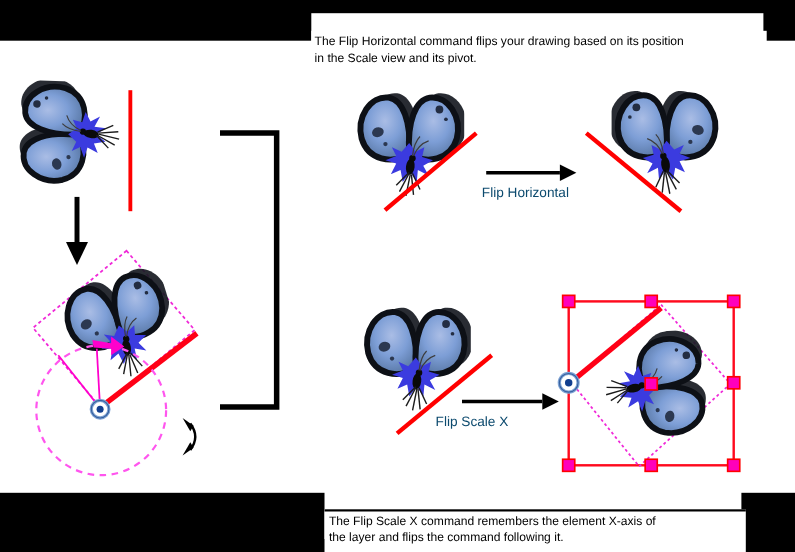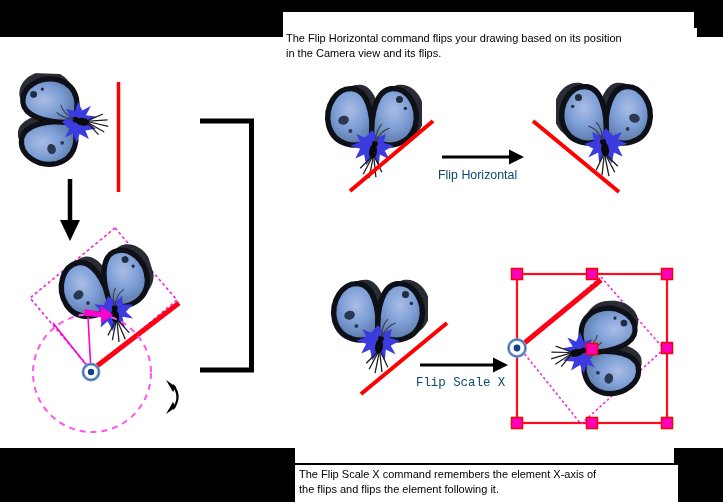--- a/index.html
+++ b/index.html
@@ -10,42 +10,42 @@
   .blk{position:absolute;background:#000;}
   .callout{
     position:absolute;background:#fff;font-size:11px;line-height:15px;
     color:#000;letter-spacing:0;margin-top:16px;
   }
   .callout .ln{display:block;white-space:nowrap;}
   #callout-a{left:283px;top:12px;width:411px;height:46px;padding:3px 0 0 3px;}
   #callout-b{left:295px;top:447px;width:379px;height:41px;border-top:2px solid #000;padding:2px 0 0 4px;}
   .arrow-label{position:absolute;font-size:12.4px;color:#0c4a6e;white-space:nowrap;}
   #lbl-fh{left:438px;top:168px;}
-  #lbl-fsx{left:416px;top:376px;font-family:Liberation Mono, monospace;}
+  #lbl-fsx{left:396px;top:376px;}
   #vec{position:absolute;left:0;top:0;}
 </style>
 </head>
 <body>
 
 <div id="stage">
 
   <div class="blk" style="left:0;top:0;width:723px;height:12px"></div>
   <div class="blk" style="left:0;top:0;width:283px;height:37px"></div>
   <div class="blk" style="left:694px;top:0;width:29px;height:37px"></div>
   <div class="blk" style="left:0;top:448px;width:295px;height:54px"></div>
   <div class="blk" style="left:674px;top:448px;width:49px;height:54px"></div>
   <div class="blk" style="left:0;top:490px;width:723px;height:12px"></div>
 
   <div class="callout" id="callout-a">
     <span class="ln">The Flip Horizontal command flips your drawing based on its position</span>
-    <span class="ln">in the Camera view and its flips.</span>
+    <span class="ln">in the Scale view and its pivot.</span>
   </div>
   <div class="callout" id="callout-b">
     <span class="ln">The Flip Scale X command remembers the element X-axis of</span>
-    <span class="ln">the flips and flips the element following it.</span>
+    <span class="ln">the layer and flips the command following it.</span>
   </div>
 
   <svg id="vec" width="723" height="502" viewBox="0 0 723 502">
     <defs>
       <radialGradient id="wg" cx="50%" cy="38%" r="75%">
         <stop offset="0%" stop-color="#aabde5"></stop>
         <stop offset="45%" stop-color="#7d9ed6"></stop>
         <stop offset="80%" stop-color="#5d7cab"></stop>
         <stop offset="100%" stop-color="#3c5580"></stop>
       </radialGradient>

